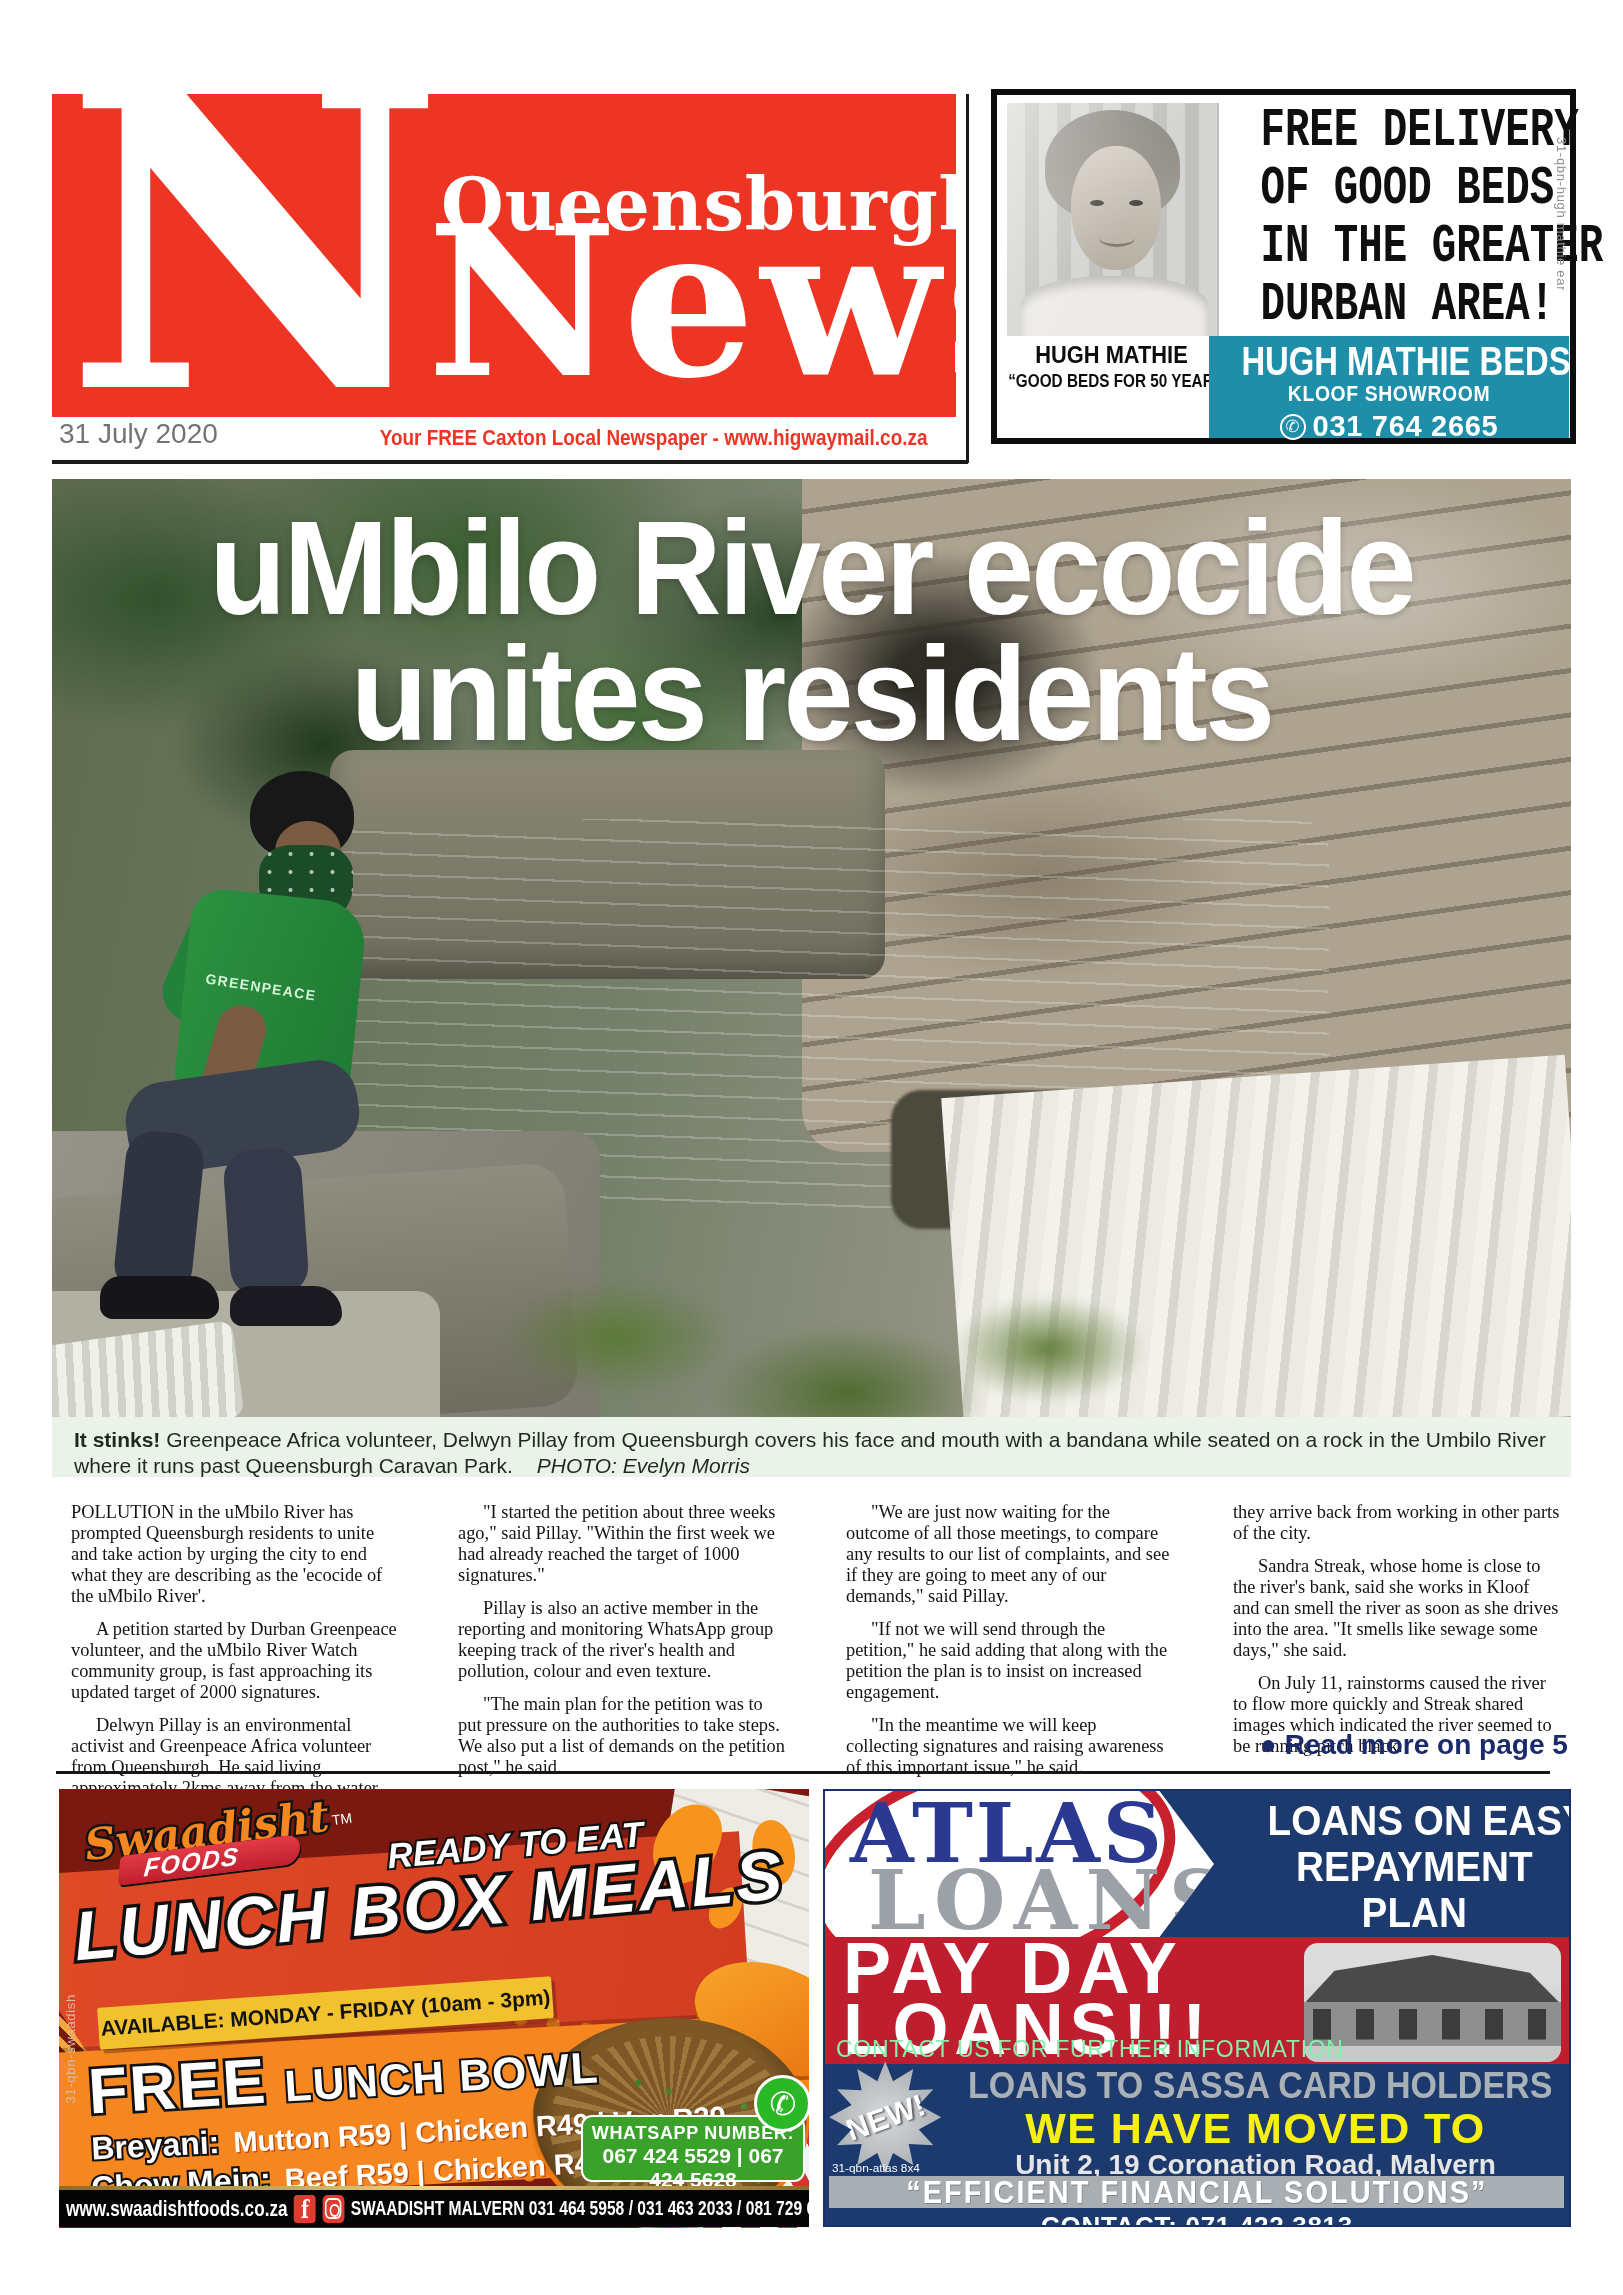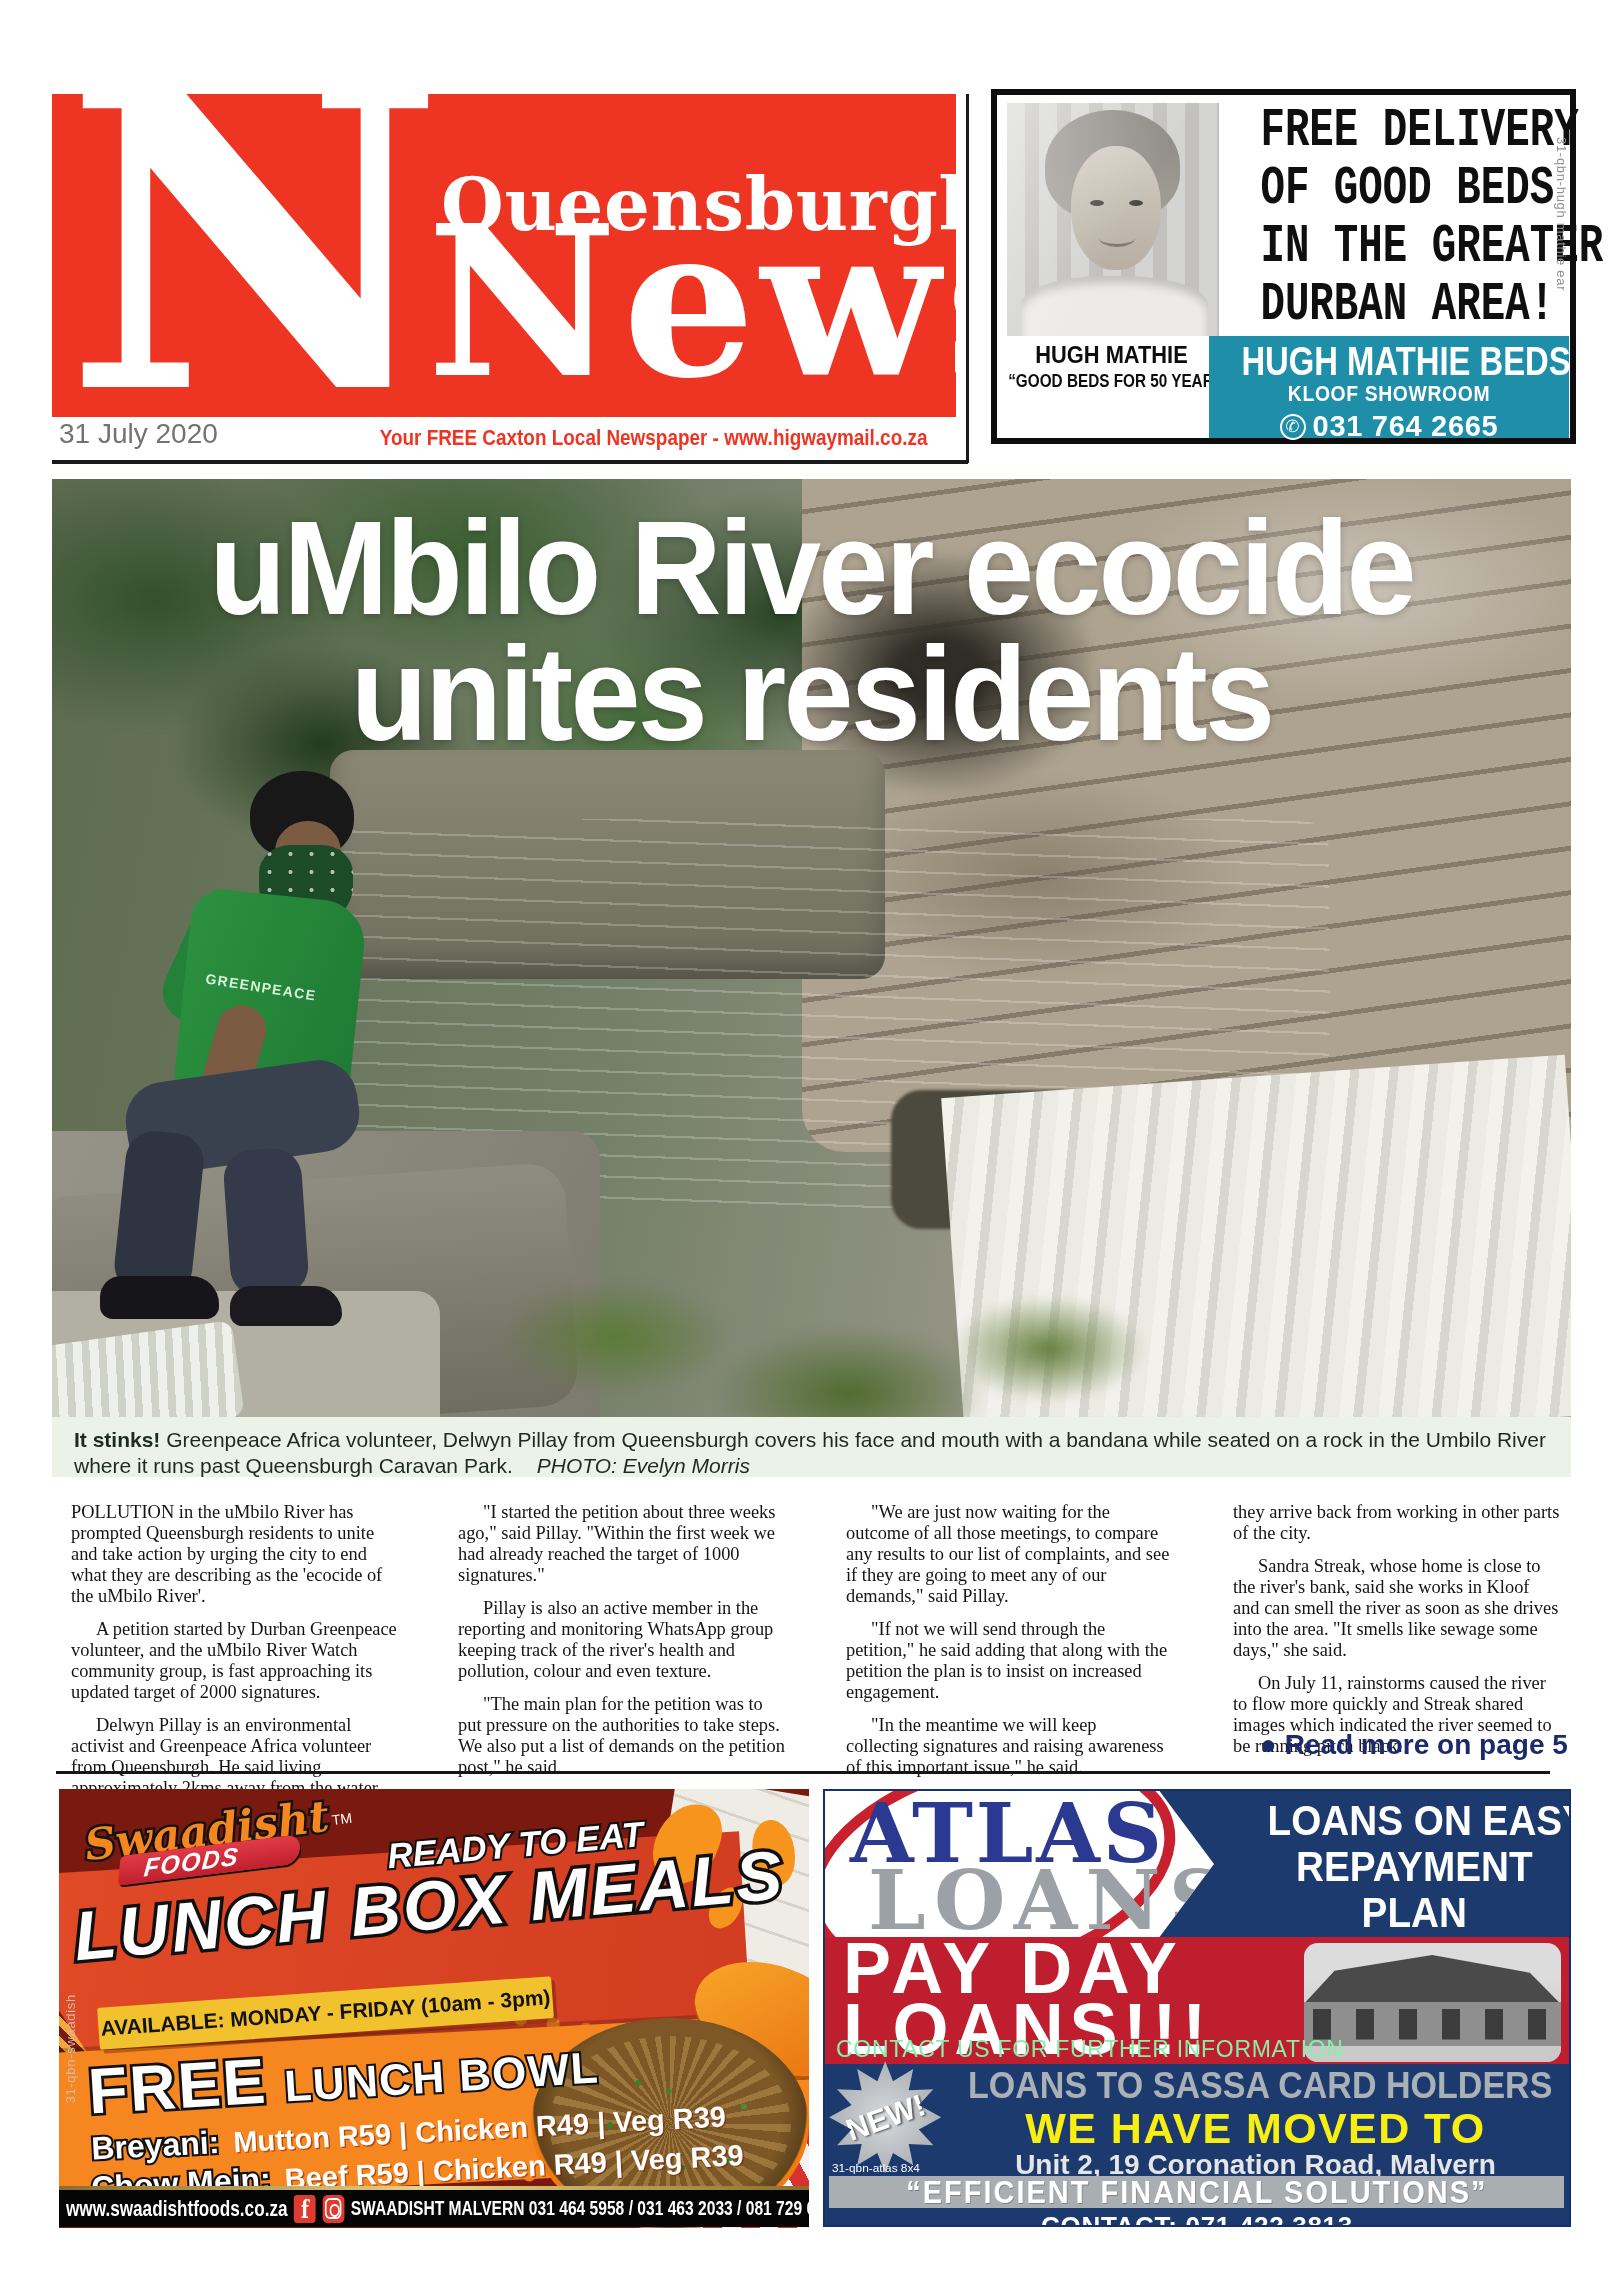--- a/index.html
+++ b/index.html
@@ -347,20 +347,25 @@
       <span class="fd-bowlword outline-thin">LUNCH BOWL</span>
     </div>
     <div class="fd-menu fd-menu1">
       <span class="fd-menu-label outline-thin">Breyani:</span>
       <span class="fd-menu-items">Mutton R59 | Chicken R49 | Veg R39</span>
     </div>
     <div class="fd-menu fd-menu2">
       <span class="fd-menu-label outline-thin">Chow Mein:</span>
       <span class="fd-menu-items">Beef R59 | Chicken R49 | Veg R39</span>
     </div>
+    <div class="fd-wa">
+      <div class="fd-wa-icon"></div>
+      <div class="fd-wa-label">WHATSAPP NUMBER:</div>
+      <div class="fd-wa-num">067 424 5529 | 067 424 5628</div>
+    </div>
     <div class="fd-goldline"></div>
     <div class="fd-footer">
       <div class="fd-footer-inner">
         <span class="fd-web">www.swaadishtfoods.co.za</span>
         <span class="icon-fb"></span>
         <span class="icon-ig"></span>
         <span class="fd-contactline">SWAADISHT MALVERN 031 464 5958 / 031 463 2033 / 081 729 6885</span>
 
       </div>
     </div>

